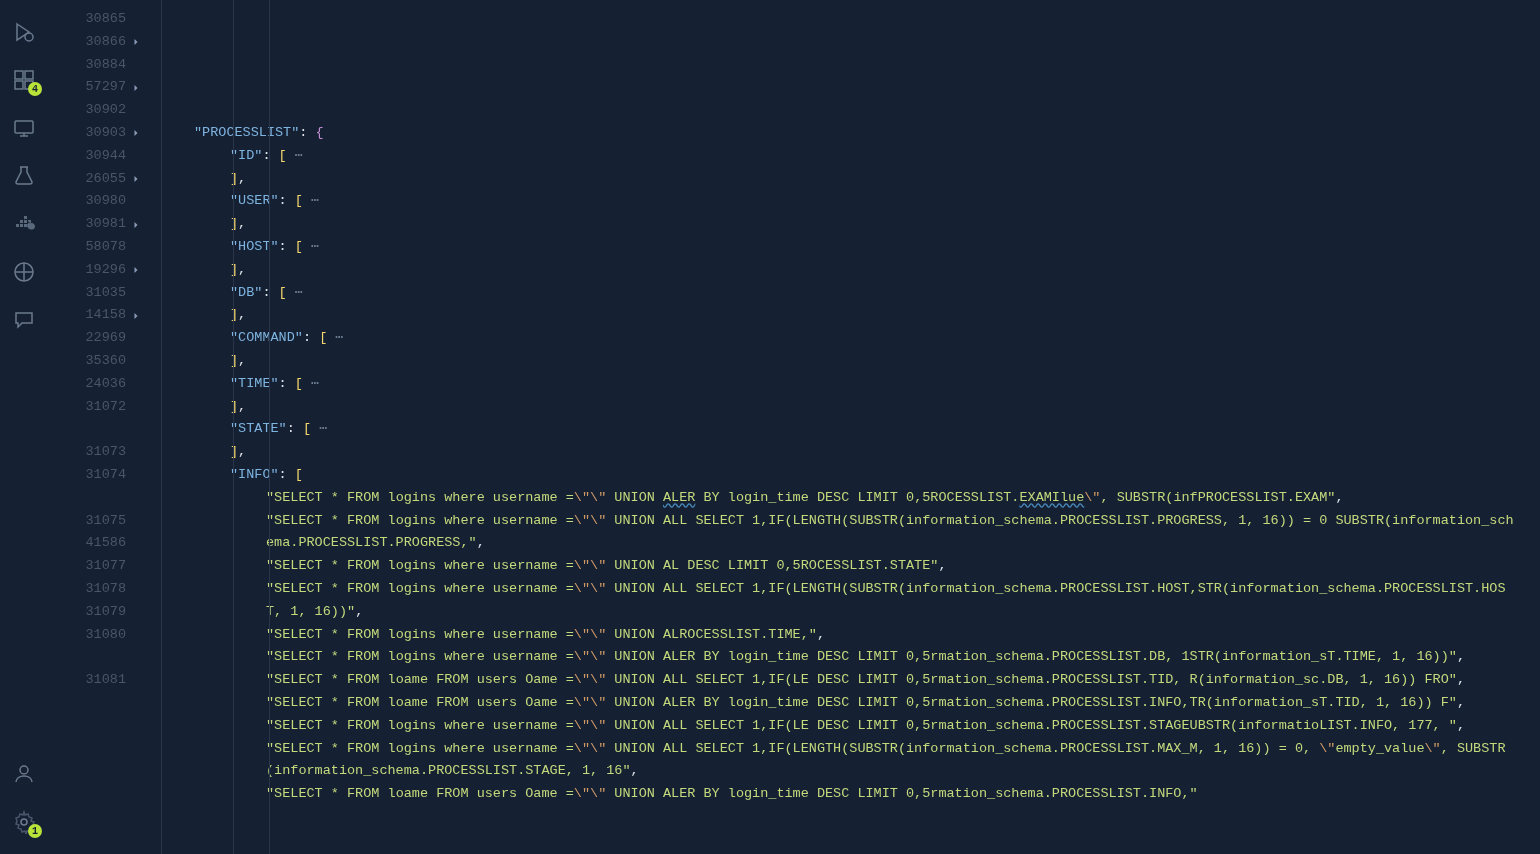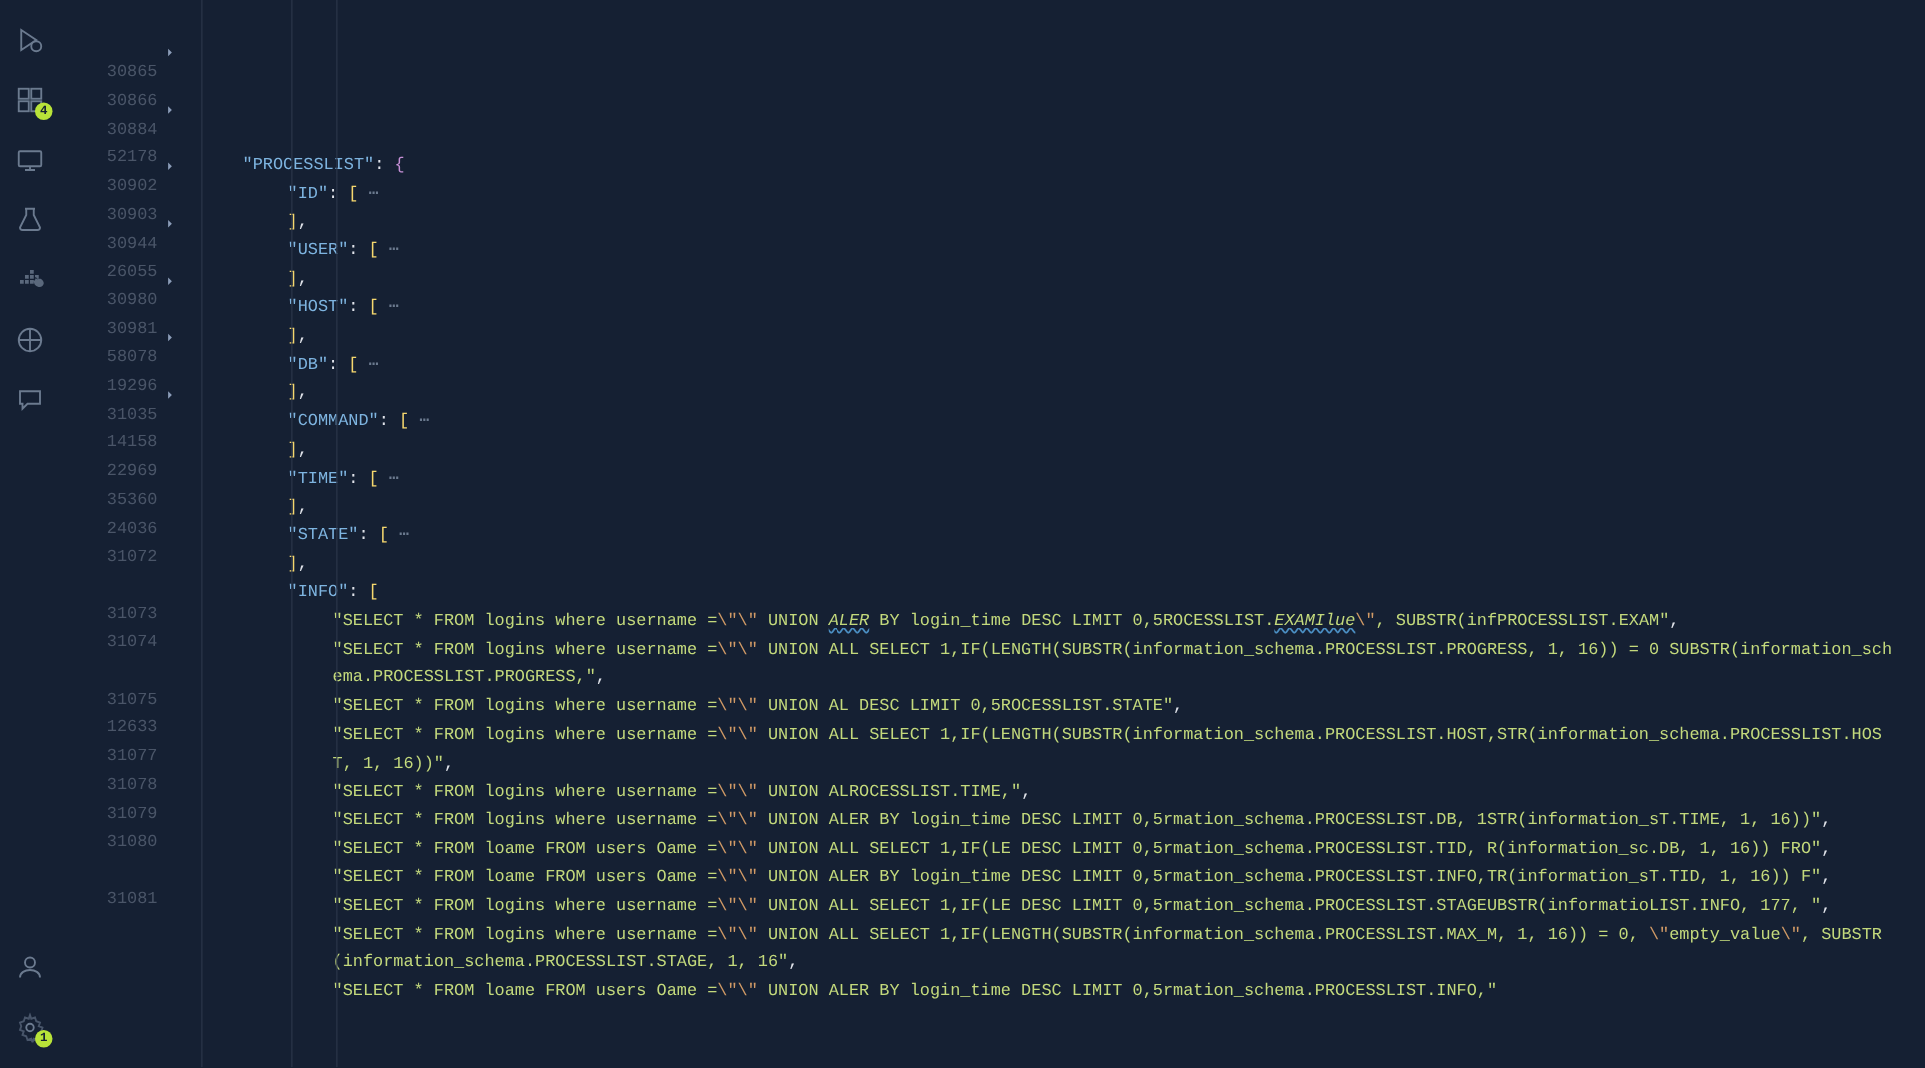--- a/index.html
+++ b/index.html
@@ -66,21 +66,20 @@
   font-size: 13.5px;
   line-height: 22.8px;
   user-select: none;
 }
 .gutter-wrap {
   display: flex;
 }
 .line-numbers {
   flex: 1;
   text-align: center;
-  margin-top: 40px;
 }
 .gutter-row {
   height: 22.8px;
   display: flex;
   align-items: center;
   justify-content: flex-end;
 }
 .fold-column {
   width: 20px;
   display: flex;
@@ -126,21 +125,20 @@
 .tok-key { color: #7eb4e0; }
 .tok-str { color: #c3d97c; }
 .tok-punct { color: #e0e3ea; }
 .tok-brace { color: #c58fd6; }
 .tok-bracket { color: #f5d76e; }
 .tok-dots { color: #6b7a8f; }
 .tok-esc { color: #d19a66; }
 .underline-wavy {
   text-decoration: underline wavy #4a8ec2;
   text-underline-offset: 2px;
-  font-style: italic;
 }
 .indent-pad { display: inline-block; }
 </style>
 </head>
 <body>
 
 <div class="activity-bar">
   <div id="activity-top">
       <div class="activity-icon">
         <svg viewBox="0 0 24 24" fill="none" stroke="currentColor" stroke-width="1.5">
@@ -202,41 +200,41 @@
     </div>
 </div>
 
 <div class="editor-area">
   <div class="gutter">
     <div class="gutter-wrap">
       <div class="line-numbers" id="line-numbers">
           <div class="gutter-row">30865</div>
           <div class="gutter-row">30866</div>
           <div class="gutter-row">30884</div>
-          <div class="gutter-row">52178</div>
+          <div class="gutter-row">57297</div>
           <div class="gutter-row">30902</div>
           <div class="gutter-row">30903</div>
           <div class="gutter-row">30944</div>
           <div class="gutter-row">26055</div>
           <div class="gutter-row">30980</div>
           <div class="gutter-row">30981</div>
           <div class="gutter-row">58078</div>
           <div class="gutter-row">19296</div>
           <div class="gutter-row">31035</div>
           <div class="gutter-row">14158</div>
           <div class="gutter-row">22969</div>
           <div class="gutter-row">35360</div>
           <div class="gutter-row">24036</div>
           <div class="gutter-row">31072</div>
           <div class="gutter-row"></div>
           <div class="gutter-row">31073</div>
           <div class="gutter-row">31074</div>
           <div class="gutter-row"></div>
           <div class="gutter-row">31075</div>
-          <div class="gutter-row">12633</div>
+          <div class="gutter-row">41586</div>
           <div class="gutter-row">31077</div>
           <div class="gutter-row">31078</div>
           <div class="gutter-row">31079</div>
           <div class="gutter-row">31080</div>
           <div class="gutter-row"></div>
           <div class="gutter-row">31081</div>
         </div>
       <div class="fold-column" id="fold-column">
           <div class="fold-cell"></div>
           <div class="fold-cell">

